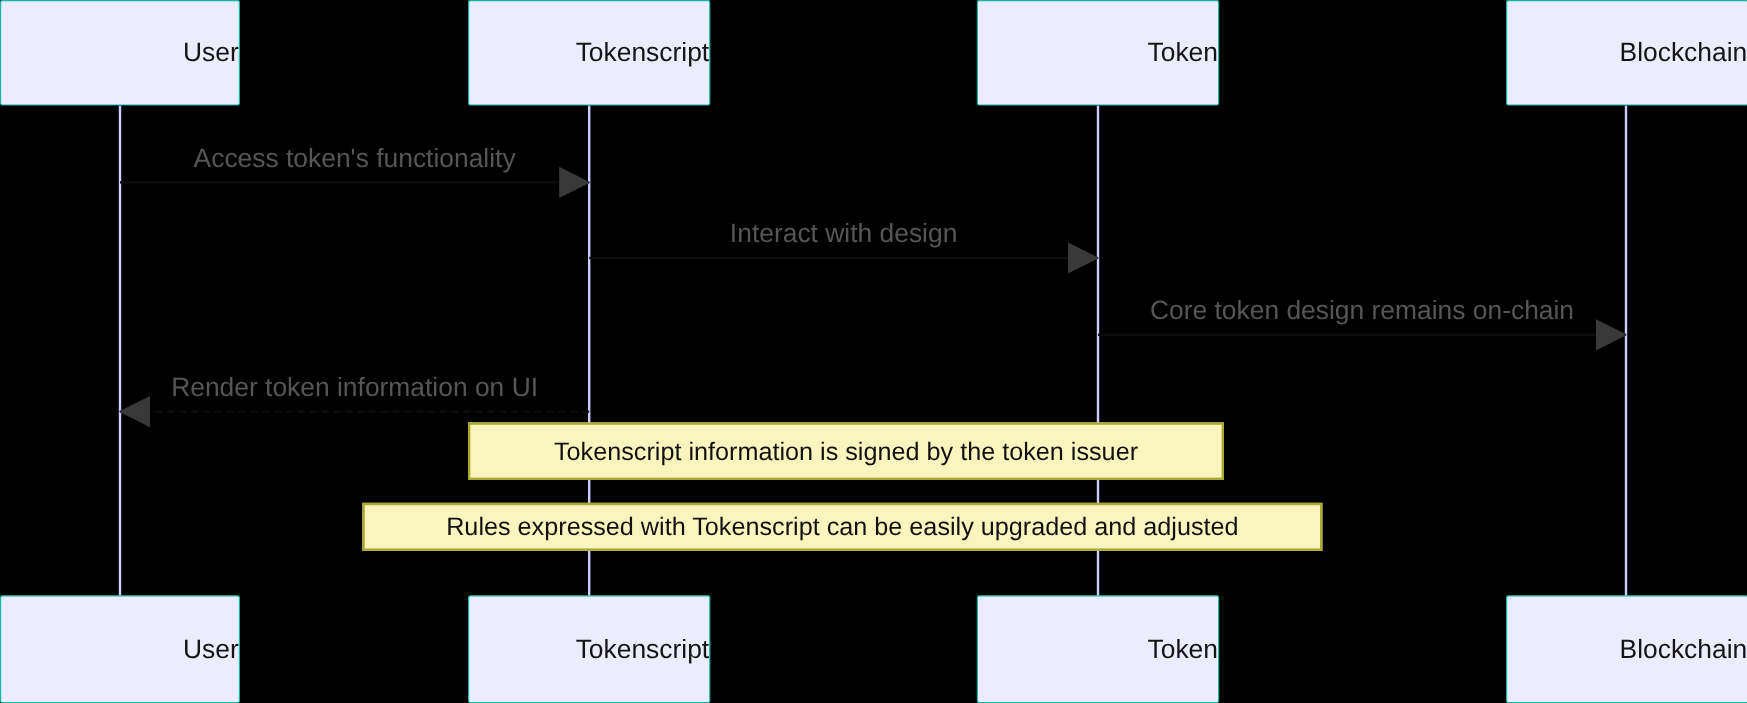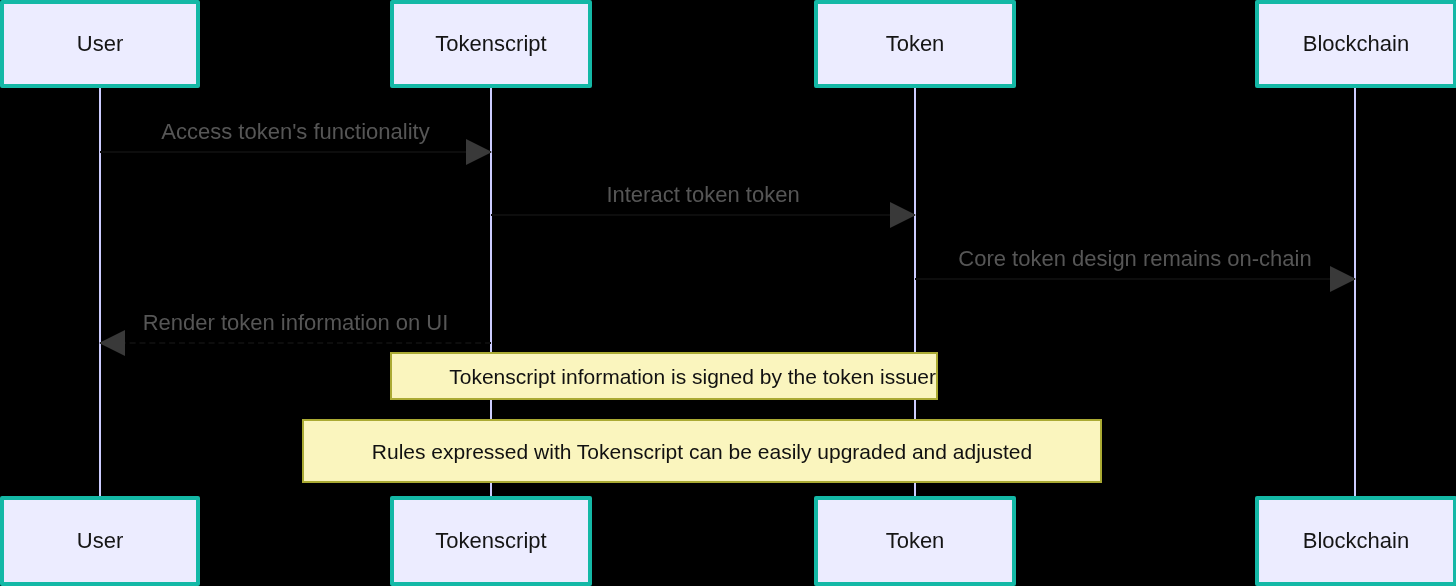--- a/index.html
+++ b/index.html
@@ -24,25 +24,25 @@
     position: absolute;
     width: 2px;
     background: #ccccff;
   }
 
   
   .participant {
     position: absolute;
     box-sizing: border-box;
     background: #ececff;
-    border: 4px solid #14b8a6;
+    border: 1px solid #14b8a6;
     border-radius: 2px;
     display: flex;
     align-items: center;
-    justify-content: center;
+    justify-content: flex-end;
   }
   .participant-label {
     color: #151515;
     font-size: 22px;
     font-family: "Liberation Sans", sans-serif;
     white-space: nowrap;
     line-height: 1;
   }
 
   
@@ -141,40 +141,40 @@
 
   <div class="message to-right" style="left:100px; top:151px; width:391px;">
     <div class="msg-line"></div>
     <div class="arrowhead"></div>
     <span class="msg-label center">Access token's functionality</span>
   </div>
 
   <div class="message to-right" style="left:491px; top:214px; width:424px;">
     <div class="msg-line"></div>
     <div class="arrowhead"></div>
-    <span class="msg-label center">Interact token token</span>
+    <span class="msg-label center">Interact with design</span>
   </div>
 
   <div class="message to-right" style="left:915px; top:278px; width:440px;">
     <div class="msg-line"></div>
     <div class="arrowhead"></div>
     <span class="msg-label center">Core token design remains on-chain</span>
   </div>
 
   <div class="message to-left" style="left:100px; top:342px; width:391px;">
     <div class="msg-line dashed"></div>
     <div class="arrowhead"></div>
     <span class="msg-label center">Render token information on UI</span>
   </div>
 
-  <div class="note" style="left:390px; top:352px; width:548px; height:48px;justify-content:flex-end;">
+  <div class="note" style="left:390px; top:352px; width:630px; height:48px;">
     <span class="note-text">Tokenscript information is signed by the token issuer</span>
   </div>
 
-  <div class="note" style="left:302px; top:419px; width:800px; height:64px;">
+  <div class="note" style="left:302px; top:419px; width:800px; height:40px;">
     <span class="note-text">Rules expressed with Tokenscript can be easily upgraded and adjusted</span>
   </div>
 
   <div class="participant" style="left:0px; top:496px; width:200px; height:90px;">
     <span class="participant-label">User</span>
   </div>
 
   <div class="participant" style="left:390px; top:496px; width:202px; height:90px;">
     <span class="participant-label">Tokenscript</span>
   </div>

